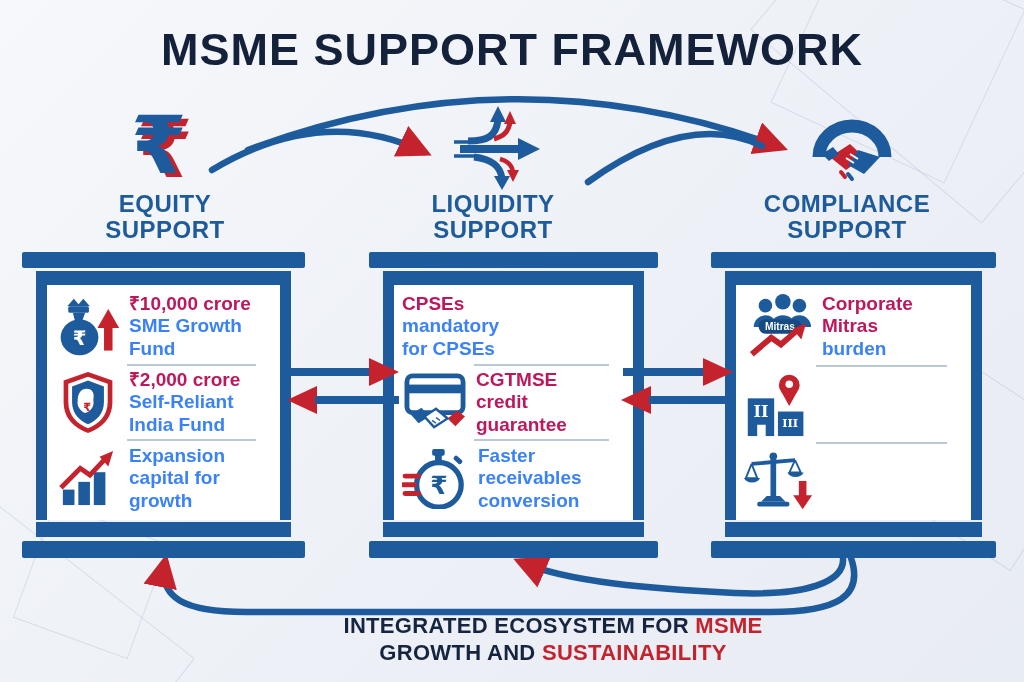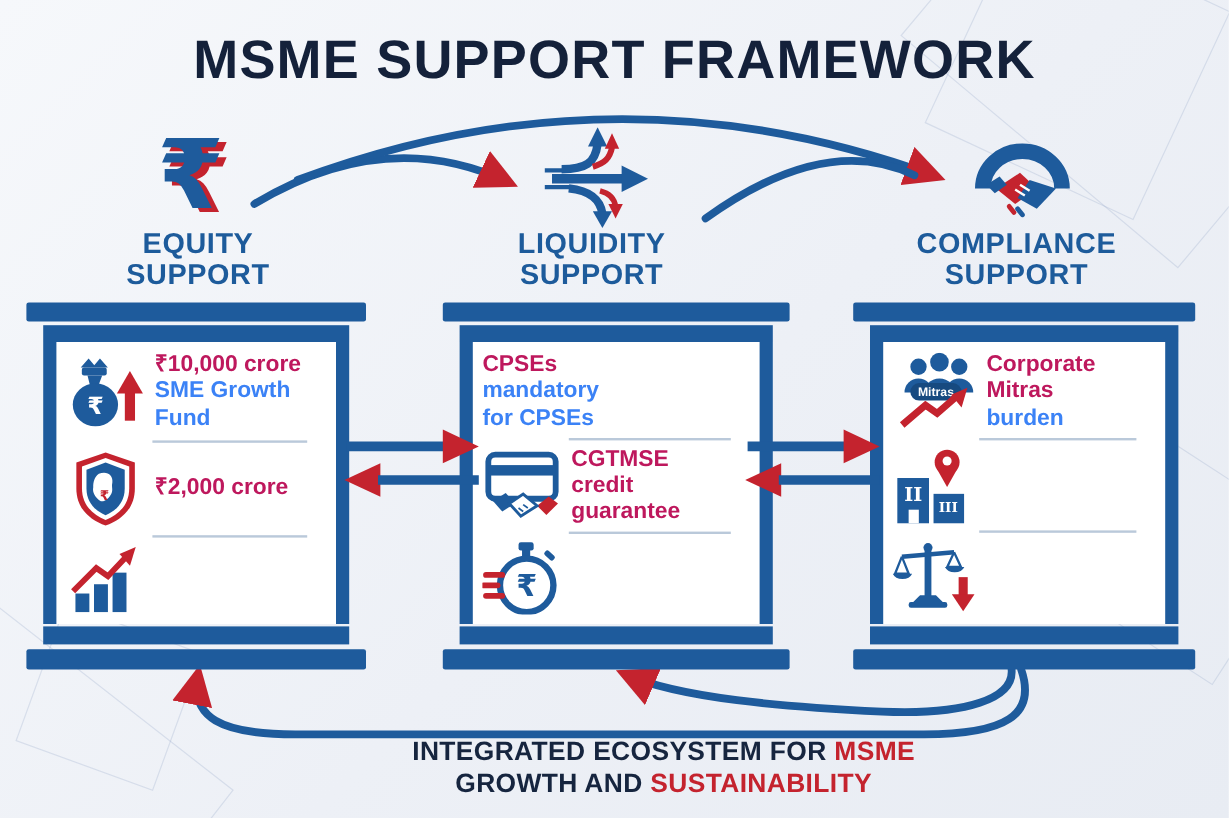--- a/index.html
+++ b/index.html
@@ -154,32 +154,40 @@
           <svg width="60" height="64" viewBox="0 0 64 68">
             <path d="M32 2 L58 11 V34 C58 52 46 62 32 67 C18 62 6 52 6 34 V11 Z" fill="#c4232e"></path>
             <path d="M32 7 L53 14.5 V34 C53 48.5 43.5 57.5 32 62 C20.5 57.5 11 48.5 11 34 V14.5 Z" fill="#fff"></path>
             <path d="M32 11 L49 17.5 V34 C49 46 41.5 53.8 32 57.8 C22.5 53.8 15 46 15 34 V17.5 Z" fill="#1e5b9c"></path>
             <path d="M26 21 c7 -3 13 1 12 8 c-1 4 1 6 -1 10 c-2 4 -7 8 -10 6 c-4 -3 -7 -7 -6 -12 c0 -5 1 -9 5 -12 z" fill="#fff"></path>
             <text x="31" y="44" text-anchor="middle" font-size="12" font-weight="bold" fill="#c4232e" font-family="DejaVu Sans">₹</text>
           </svg>
         </span>
         <span class="itext">
           <span class="it-hl">₹2,000 crore</span>
+          <span class="it-rest">Self-Reliant
+India Fund</span>
         </span>
       </div>
       <div class="sep"></div>
       <div class="item">
         <span class="icell">
           <svg width="62" height="58" viewBox="0 0 64 60">
             <rect x="6" y="42" width="12" height="16" fill="#1e5b9c"></rect>
             <rect x="22" y="34" width="12" height="24" fill="#1e5b9c"></rect>
             <rect x="38" y="24" width="12" height="34" fill="#1e5b9c"></rect>
             <polyline points="4,40 24,20 34,27 50,10" stroke="#c4232e" stroke-width="5" fill="none"></polyline>
             <polygon points="58,2 44,8 53,18" fill="#c4232e"></polygon>
           </svg>
+        </span>
+        <span class="itext">
+          <span class="it-hl"></span>
+          <span class="it-rest">Expansion
+capital for
+growth</span>
         </span>
       </div>
     </div>
     <div class="capital bot"></div>
     <div class="lintel bot"></div>
   </div>
 
   <div class="pillar p1">
     <div class="lintel"></div>
     <div class="capital"></div>
@@ -219,20 +227,26 @@
             <rect x="34" y="8" width="7" height="6" fill="#1e5b9c"></rect>
             <rect x="53" y="11" width="10" height="5" rx="2" fill="#1e5b9c" transform="rotate(42 58 13)"></rect>
             <circle cx="38" cy="39" r="23" fill="#fff" stroke="#1e5b9c" stroke-width="5.5"></circle>
             <text x="38" y="48" text-anchor="middle" font-size="26" font-weight="bold" fill="#1e5b9c" font-family="DejaVu Sans">₹</text>
             <g stroke="#c4232e" stroke-width="5" stroke-linecap="round">
               <line x1="3" y1="30" x2="17" y2="30"></line>
               <line x1="1" y1="39" x2="13" y2="39"></line>
               <line x1="3" y1="48" x2="17" y2="48"></line>
             </g>
           </svg>
+        </span>
+        <span class="itext">
+          <span class="it-hl"></span>
+          <span class="it-rest">Faster
+receivables
+conversion</span>
         </span>
       </div>
     </div>
     <div class="capital bot"></div>
     <div class="lintel bot"></div>
   </div>
 
   <div class="pillar p2">
     <div class="lintel"></div>
     <div class="capital"></div>

